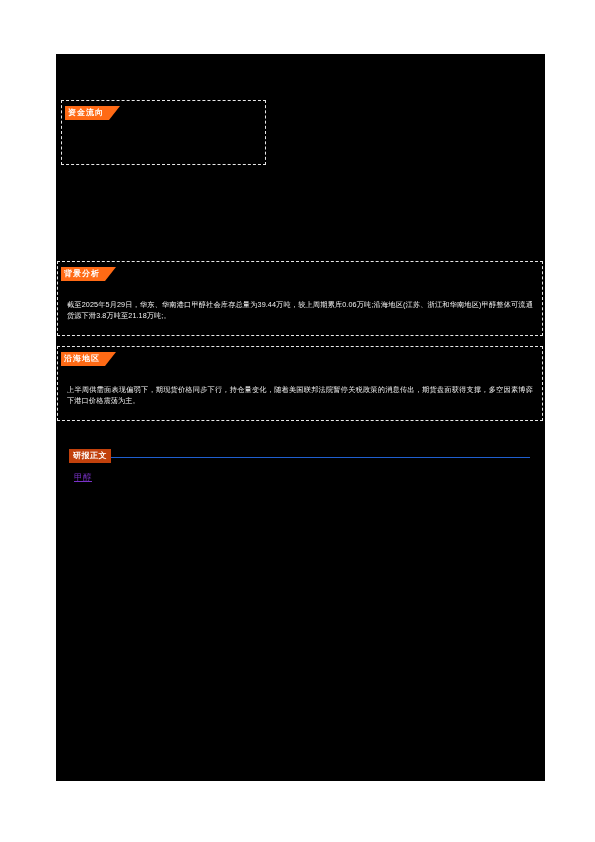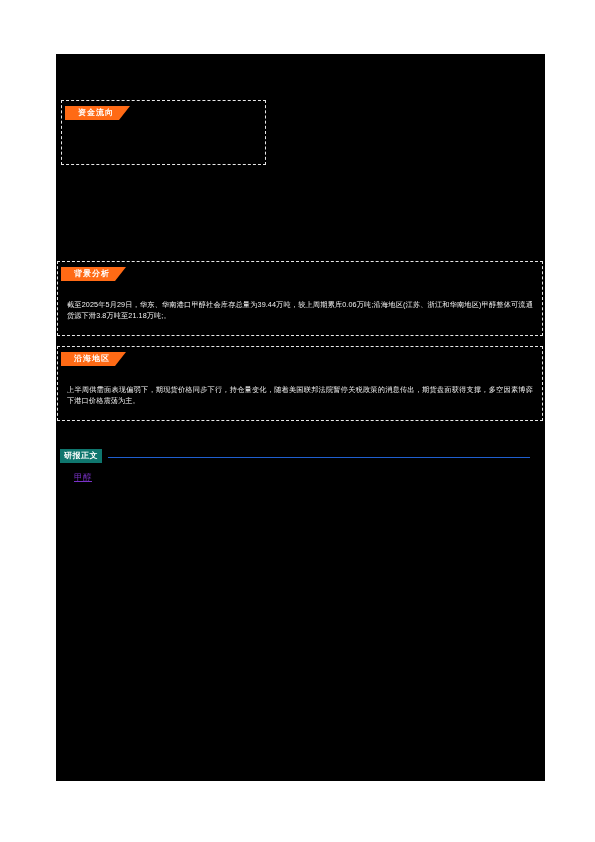--- a/index.html
+++ b/index.html
@@ -35,21 +35,21 @@
   }
 
   
   .flag {
     position: relative;
     display: inline-block;
     background: #ff6a15;
     color: #ffffff;
     font-size: 8px;
     line-height: 12px;
-    padding: 1px 16px 1px 13px;
+    padding: 1px 16px 1px 3px;
     letter-spacing: 1px;
     font-weight: bold;
     margin: 4px 0 0 3px;
     white-space: nowrap;
   }
   .flag::after {
     content: "";
     position: absolute;
     top: 0;
     right: 0;
@@ -83,29 +83,30 @@
     left: 4px;
     top: 390px;
     width: 470px;
   }
   .tab-row {
     position: relative;
     height: 17px;
   }
   .tab-label {
     display: inline-block;
-    background: #0f766e;
+    background: #c2410c;
     color: #ffffff;
     font-size: 8px;
     line-height: 12px;
     font-weight: bold;
     padding: 1px 4px;
     letter-spacing: 0.5px;
     position: relative;
     z-index: 2;
+    margin-left: 9px;
   }
   .tab-rule {
     position: absolute;
     left: 48px;
     right: 0;
     top: 13px;
     height: 1px;
     background: #1f5fd0;
   }
   .doc-link {

